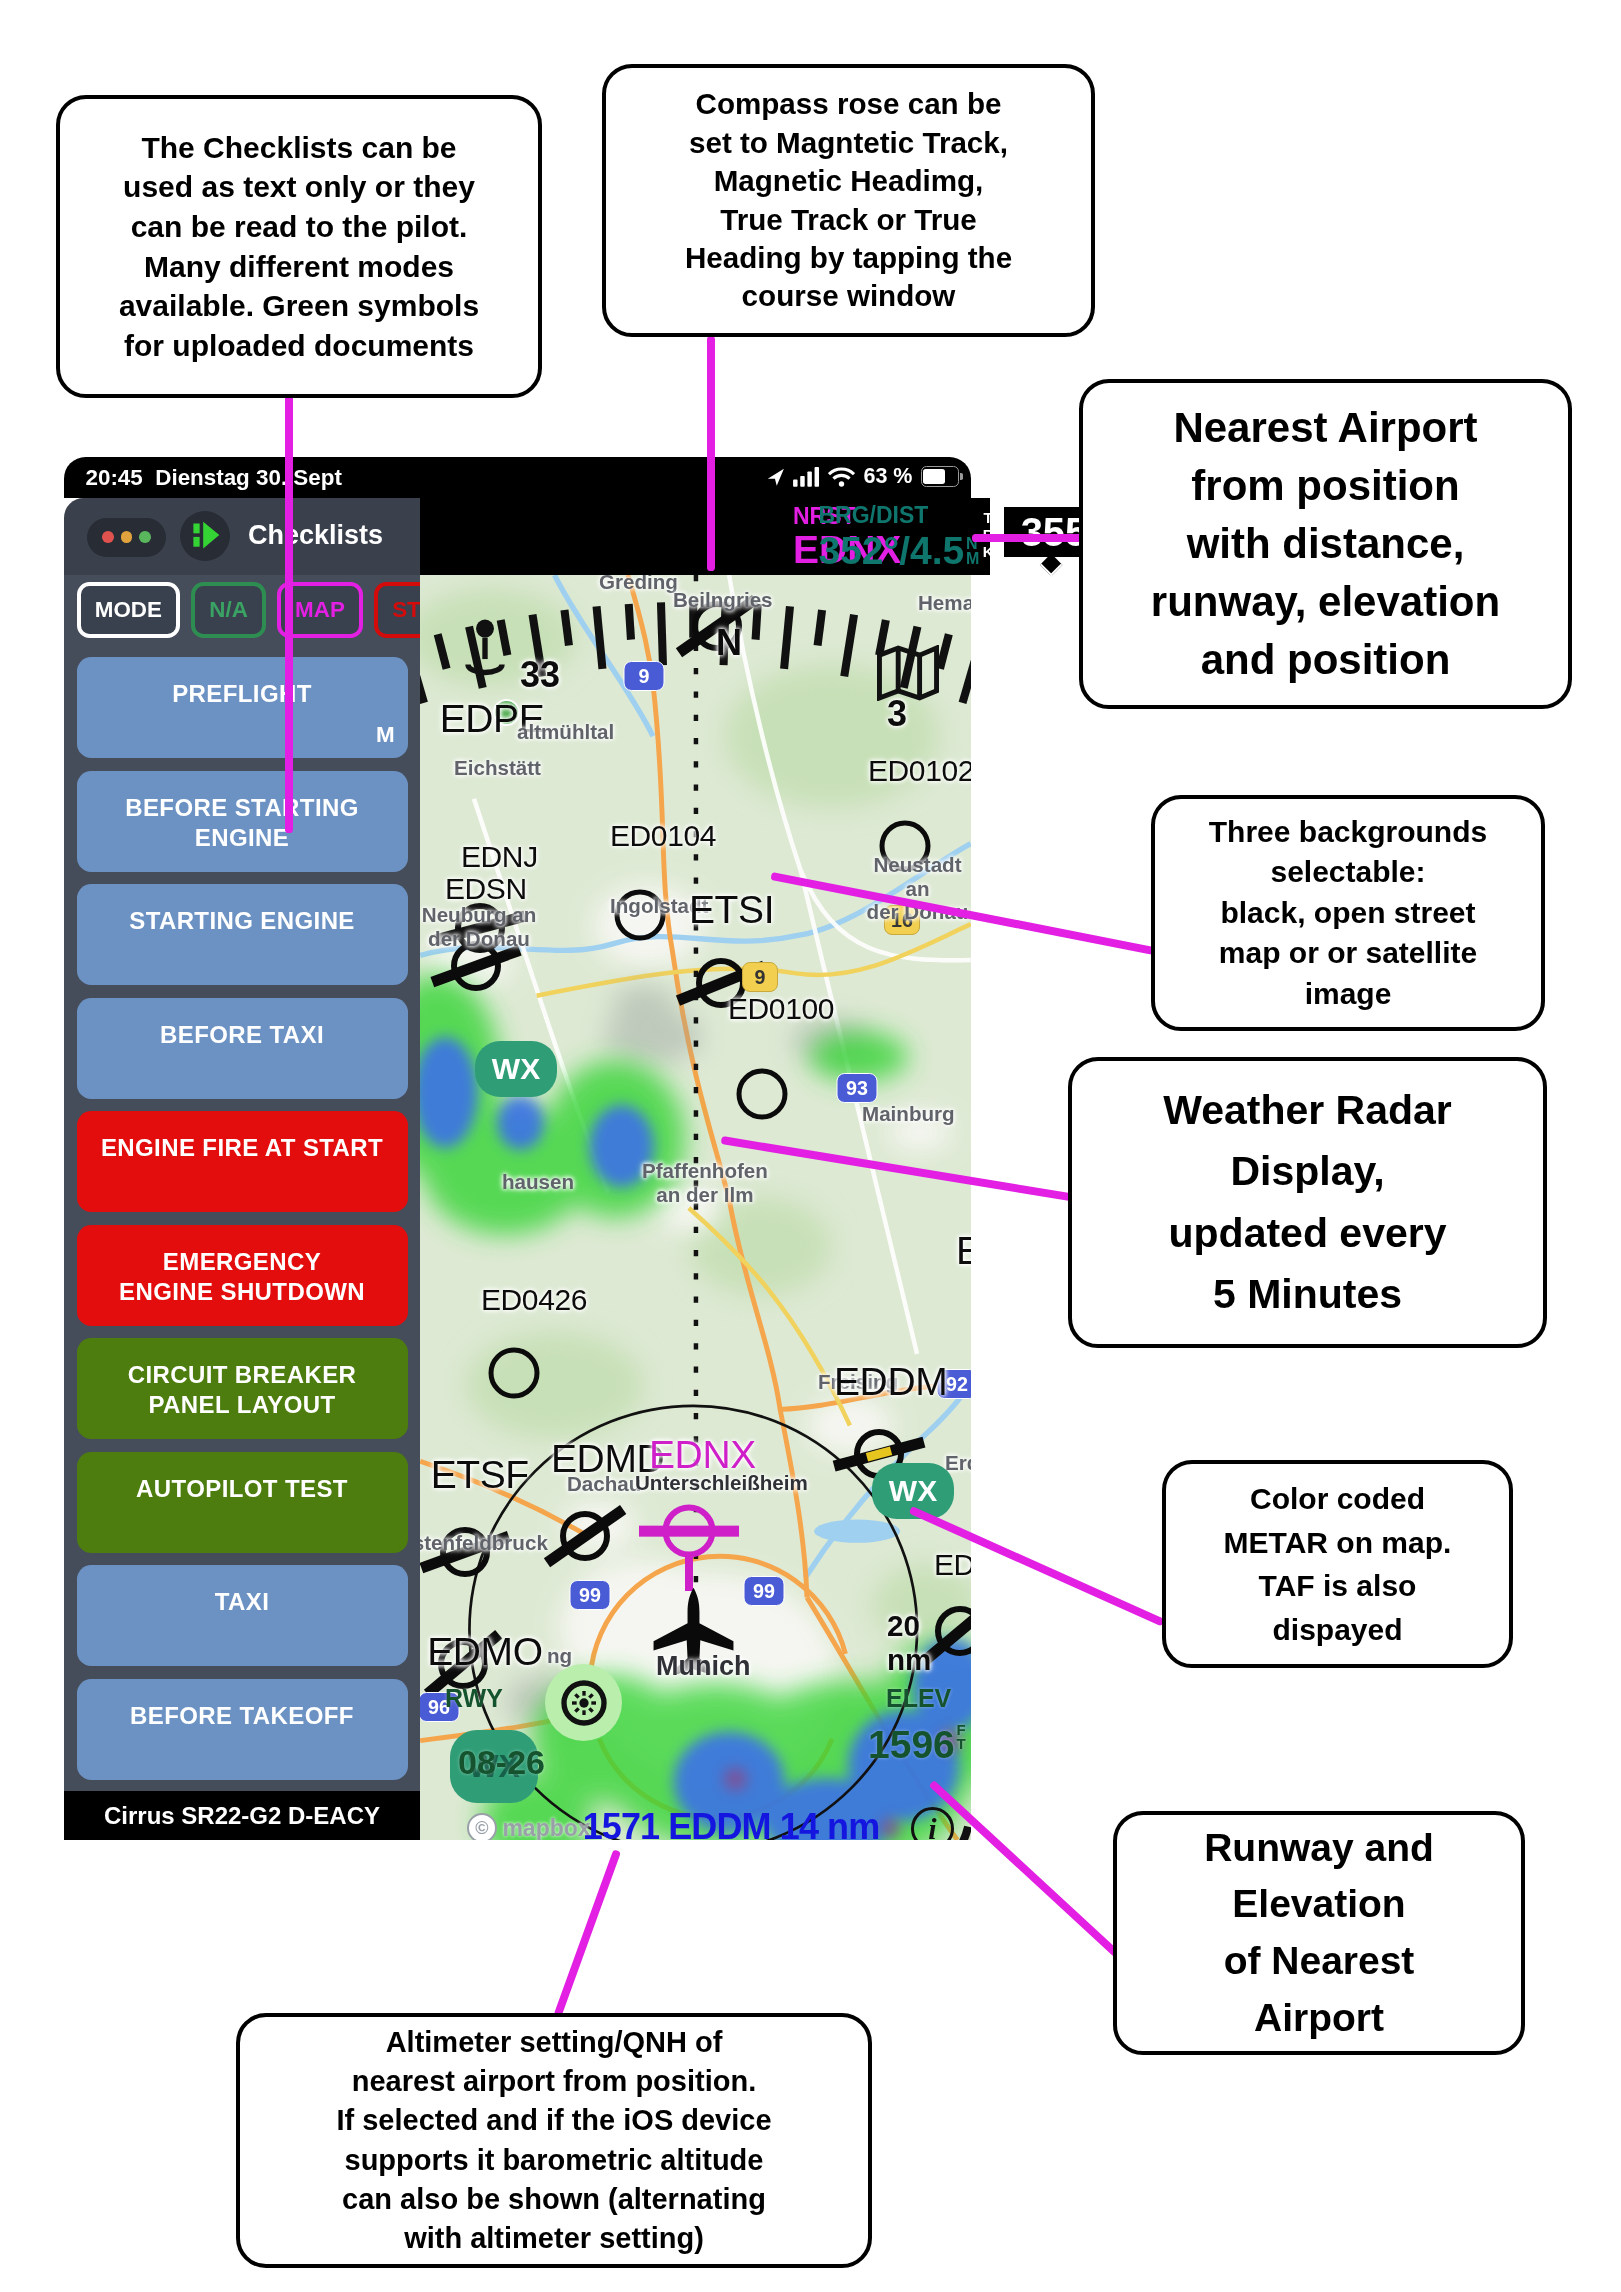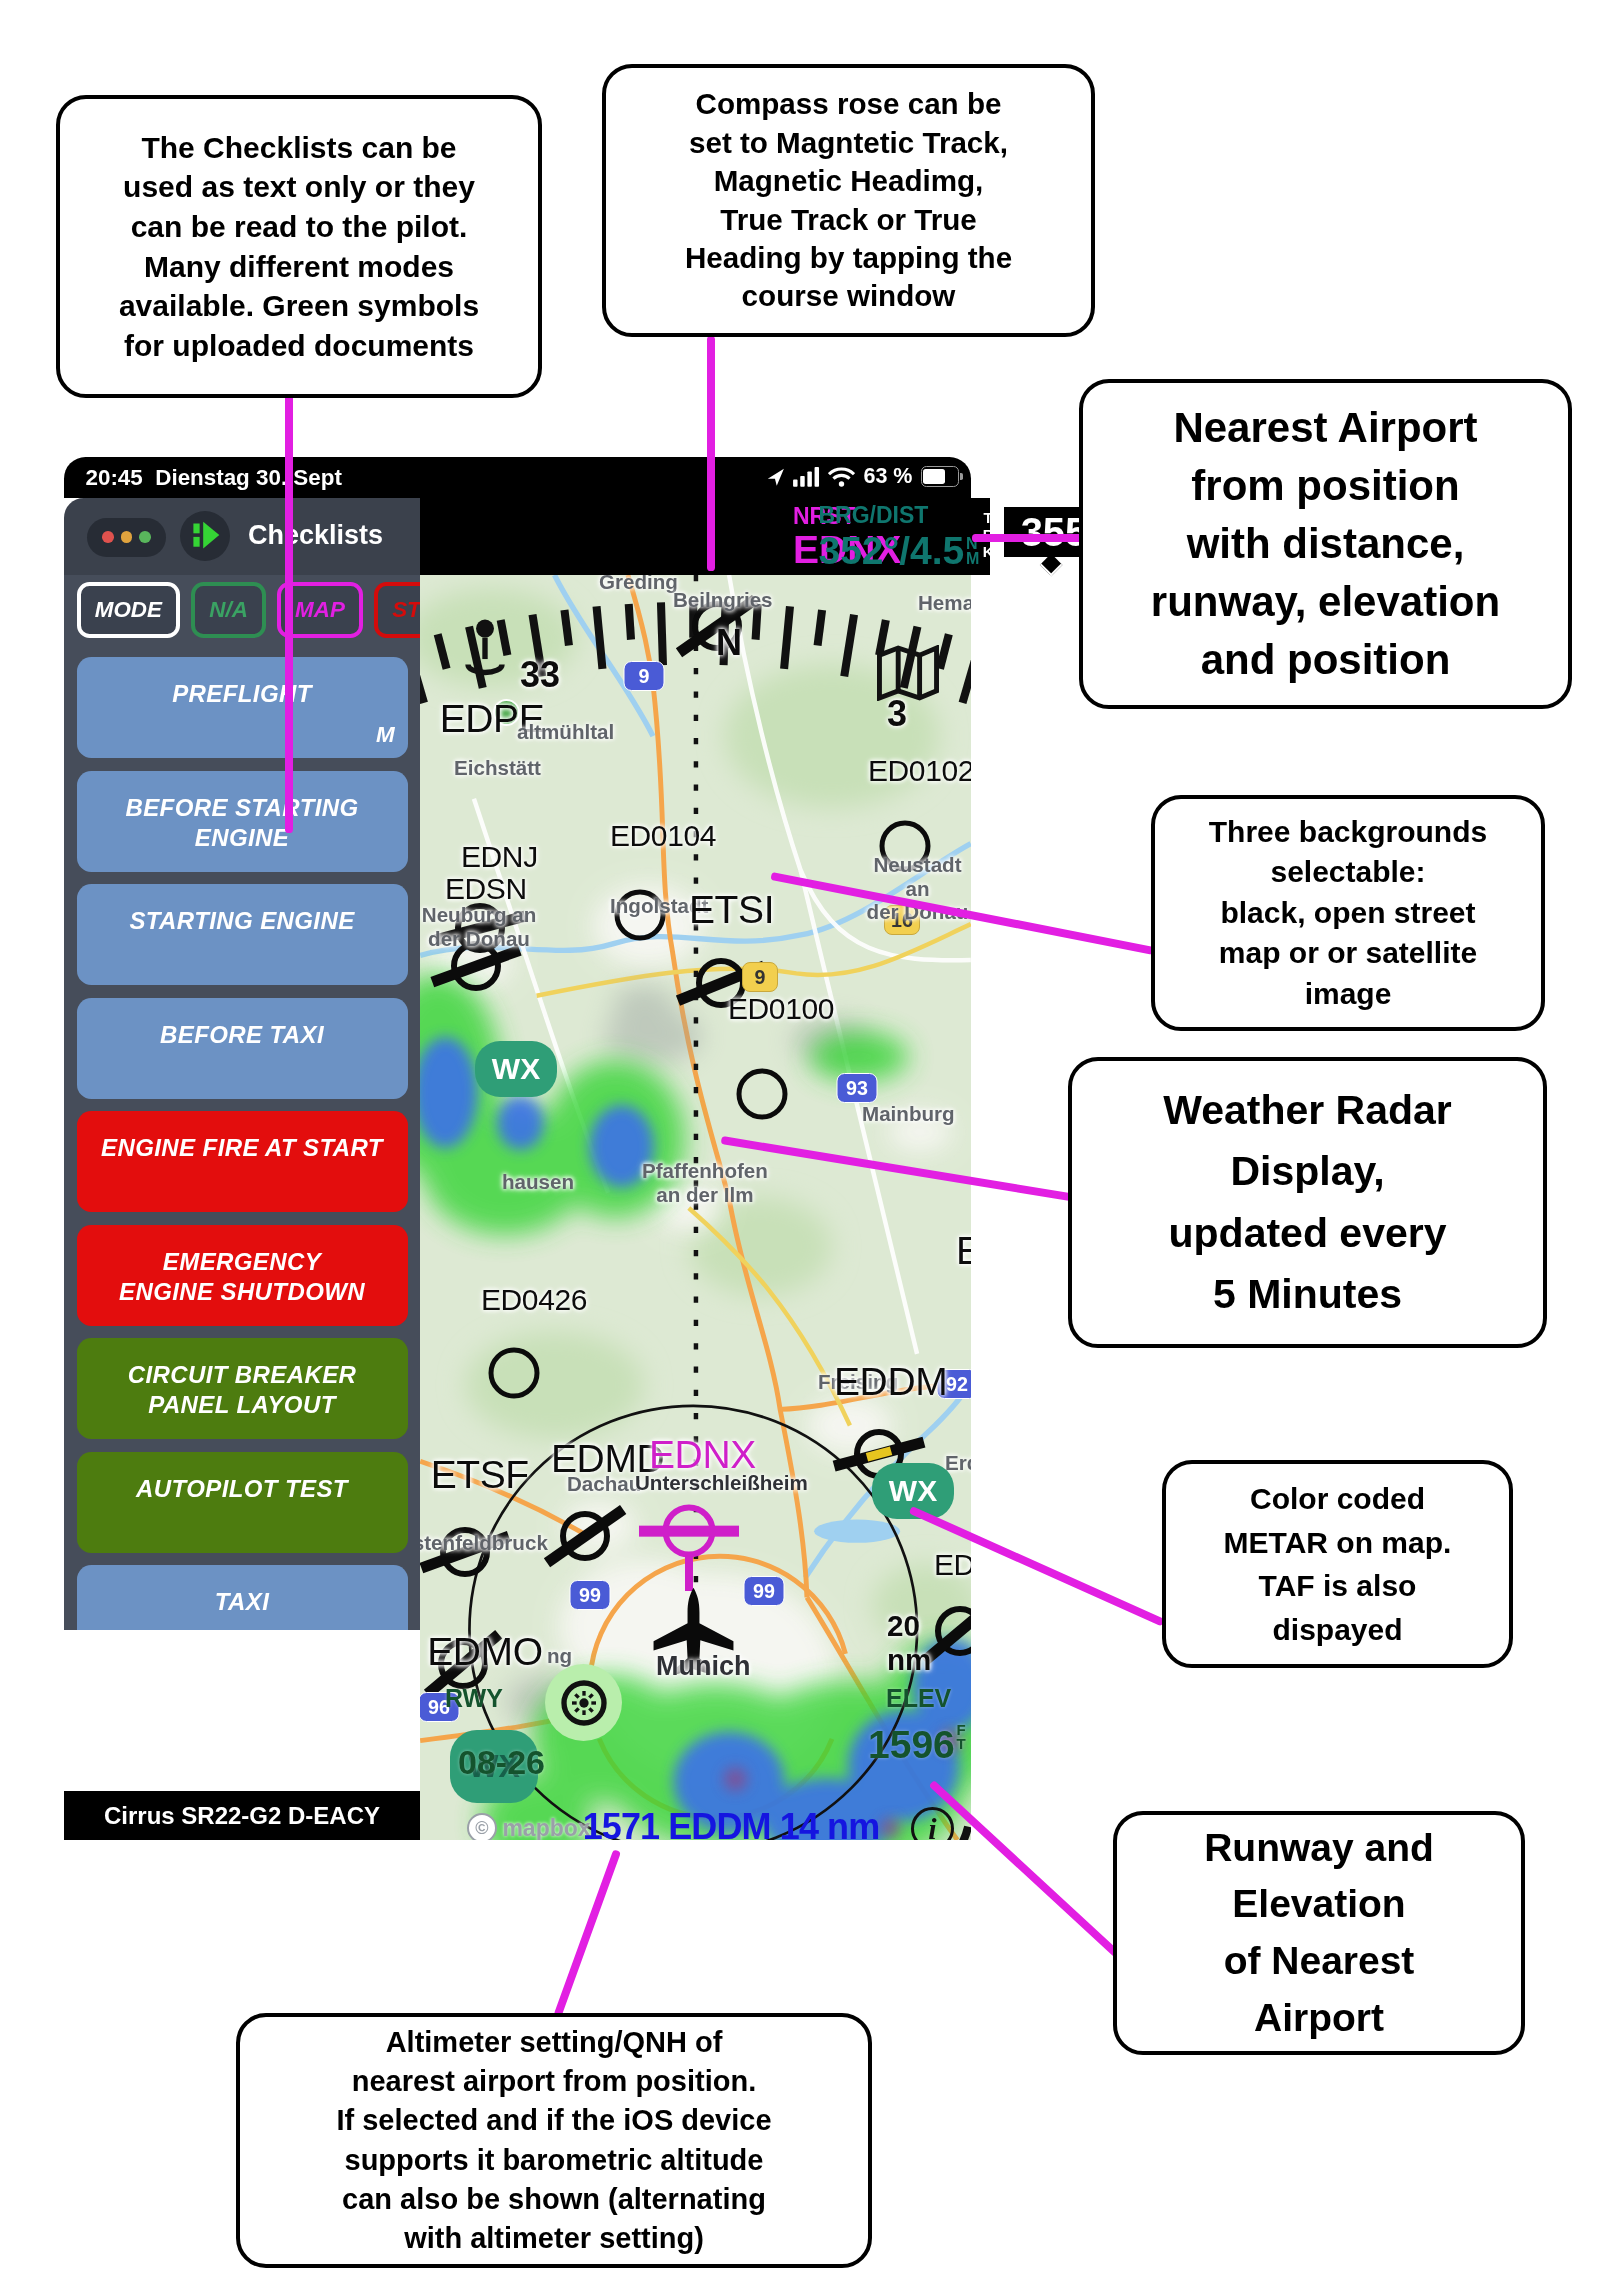--- a/index.html
+++ b/index.html
@@ -38,21 +38,21 @@
   .trk-notch{position:absolute;left:623px;top:59px;width:14.3px;height:14.3px;background:#000;
              border-right:2.7px solid #fff;border-bottom:2.7px solid #fff;transform:rotate(45deg);}
   .trk-unit{position:absolute;left:691px;top:19.7px;color:#fff;font-size:24px;font-weight:800;}
   .brg-wrap{position:absolute;right:10.7px;top:3.6px;text-align:left;color:#0f766e;}
   .brg-label{font-size:23px;font-weight:800;}
   .brg-row{display:flex;align-items:center;justify-content:flex-end;}
   .brg-value{font-size:39px;font-weight:800;}
   .brg-units{display:flex;flex-direction:column;font-size:16px;font-weight:800;line-height:15px;margin-left:1.8px;}
 
   
-  .sidebar{position:absolute;left:0;top:118px;width:356px;height:1055px;background:#464d5a;overflow:hidden;font-style:italic;}
+  .sidebar{position:absolute;left:0;top:118px;width:356px;height:1216px;background:#464d5a;overflow:hidden;}
   .mode-row{position:absolute;left:12.5px;top:7.2px;display:flex;gap:10.7px;}
   .mode-btn{height:48px;border-radius:12.5px;border:4.5px solid;display:flex;align-items:center;justify-content:center;
             font-weight:800;font-size:22.4px;padding:0 14.3px;background:#3a414e;}
   .mode-white{border-color:#fff;color:#fff;}
   .mode-green{border-color:#2e8e52;color:#3aa263;}
   .mode-magenta{border-color:#e21fe2;color:#e21fe2;}
   .mode-red{border-color:#d40b0b;color:#d40b0b;}
   .cl-list{position:absolute;left:12.5px;top:82px;width:331px;display:flex;flex-direction:column;gap:12.5px;}
   .cl-btn{position:relative;height:101px;border-radius:14.3px;color:#fff;font-weight:800;font-size:24px;
           text-align:center;padding-top:22.4px;box-sizing:border-box;white-space:pre-line;letter-spacing:0.4px;line-height:1.25;}

